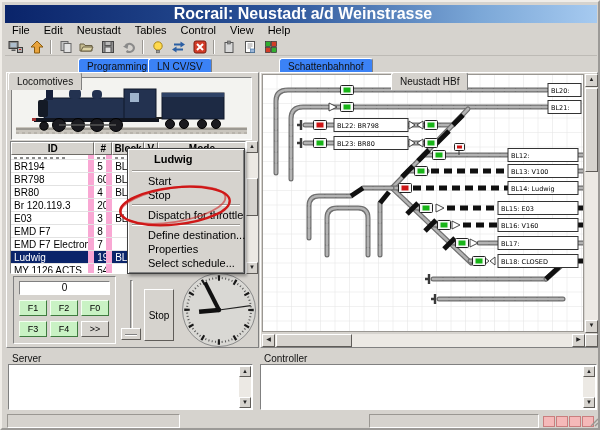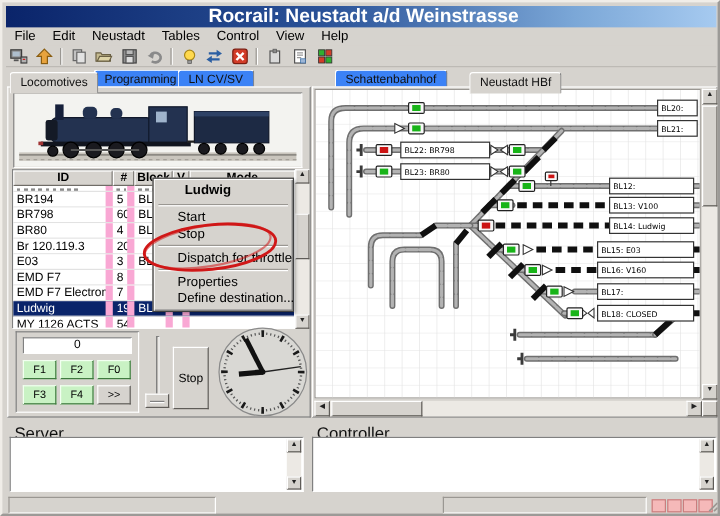--- a/index.html
+++ b/index.html
@@ -19,21 +19,21 @@
     background:#d6d3ce;border-bottom:1px solid #bdbab5;}
   .tbtn{width:21px;height:17px;display:flex;align-items:center;justify-content:center;}
   .tsep{width:2px;height:14px;border-left:1px solid #9a9792;border-right:1px solid #fff;margin:0 3px;}
   
   .sunken{border:1px solid;border-color:#808080 #fff #fff #808080;}
   .raised{border:1px solid;border-color:#fff #5f5c58 #5f5c58 #fff;}
   
   .tab{position:absolute;top:2px;height:16px;background:#d6d3ce;font-size:10px;
     border:1px solid #808080;border-bottom:none;border-top-color:#fff;border-left-color:#fff;
     border-radius:3px 3px 0 0;padding:2px 8px 0 8px;color:#111;}
-  .tab.active{top:4px;height:18px;z-index:3;padding-top:3px;}
+  .tab.active{top:16px;height:18px;z-index:3;padding-top:3px;}
   .tab.inactive{background:#3b82f6;}
   
   .lpanel{left:4px;top:54px;width:253px;height:292px;}
   .lbody{position:absolute;left:0;top:16px;width:253px;height:276px;background:#d6d3ce;
     border:1px solid;border-color:#fff #808080 #808080 #fff;overflow:hidden;}
   .imgbox{position:absolute;left:4px;top:4px;width:241px;height:63px;}
   
   .ltable{position:absolute;left:3px;top:68px;width:236px;height:133px;background:#fff;overflow:hidden;font-size:10px;}
   .thead{display:flex;height:13px;background:#d6d3ce;font-weight:bold;}
   .thead .hc{border:1px solid;border-color:#fff #6f6c67 #6f6c67 #fff;text-align:center;overflow:hidden;line-height:11px;}
@@ -73,21 +73,21 @@
   .cmi.titl{font-weight:bold;padding-left:24px;height:16px;}
   .csep{height:2px;border-top:1px solid #9a9792;border-bottom:1px solid #fff;margin:2px 2px;}
   .annot{left:110px;top:178px;width:132px;height:52px;z-index:50;pointer-events:none;}
   
   .rpanel{left:258px;top:54px;width:338px;height:292px;}
   .rbody{position:absolute;left:0;top:16px;width:338px;height:276px;background:#d6d3ce;
     border:1px solid;border-color:#fff #808080 #808080 #fff;}
   .diag{position:absolute;left:1px;top:1px;width:322px;height:258px;background:#fff;
     border:1px solid #9a9792;overflow:hidden;}
   
-  .loglabel{font-size:14px;color:#111;}
+  .loglabel{font-size:10px;color:#111;}
   .logbox{position:absolute;background:#fff;border:1px solid;border-color:#808080 #fff #fff #808080;}
   
   .statseg{position:absolute;height:14px;border:1px solid;border-color:#9a9792 #fff #fff #9a9792;
     font-size:10px;line-height:12px;color:#222;padding-left:6px;background:#d6d3ce;}
   .led{position:absolute;width:12px;height:11px;background:#f5b9b9;border:1px solid #c97e7e;top:414px;}
   svg text{font-family:"DejaVu Sans",sans-serif;}
   
   .rl{stroke:#6f6f6f;stroke-width:5;fill:none;stroke-linecap:round;}
   .rt{stroke:#b3b3b3;stroke-width:2.6;fill:none;stroke-linecap:round;stroke-dasharray:9 2;}
   .occ{stroke:#101010;stroke-width:5;fill:none;stroke-dasharray:8 5;}
@@ -608,22 +608,23 @@
   </svg>
 
   <div class="abs cmenu">
     <div class="cmi titl">Ludwig</div>
     <div class="csep"></div>
     <div class="cmi">Start</div>
     <div class="cmi">Stop</div>
     <div class="csep"></div>
     <div class="cmi">Dispatch for throttle</div>
     <div class="csep"></div>
+    <div class="cmi">Define destination...</div>
     <div class="cmi">Properties</div>
-    <div class="cmi">Define destination...</div>
+    <div class="cmi">Select schedule...</div>
   </div>
 
   <svg class="abs annot" viewBox="0 0 132 52">
     <ellipse cx="63" cy="26" rx="55" ry="18.5" fill="none" stroke="#d01818" stroke-width="2.4" transform="rotate(-6 63 26)"></ellipse>
     <ellipse cx="61" cy="25" rx="53" ry="17" fill="none" stroke="#d01818" stroke-opacity="0.55" stroke-width="1.8" transform="rotate(-9 61 25)"></ellipse>
   </svg>
 
 </div>
 
 </body></html>

